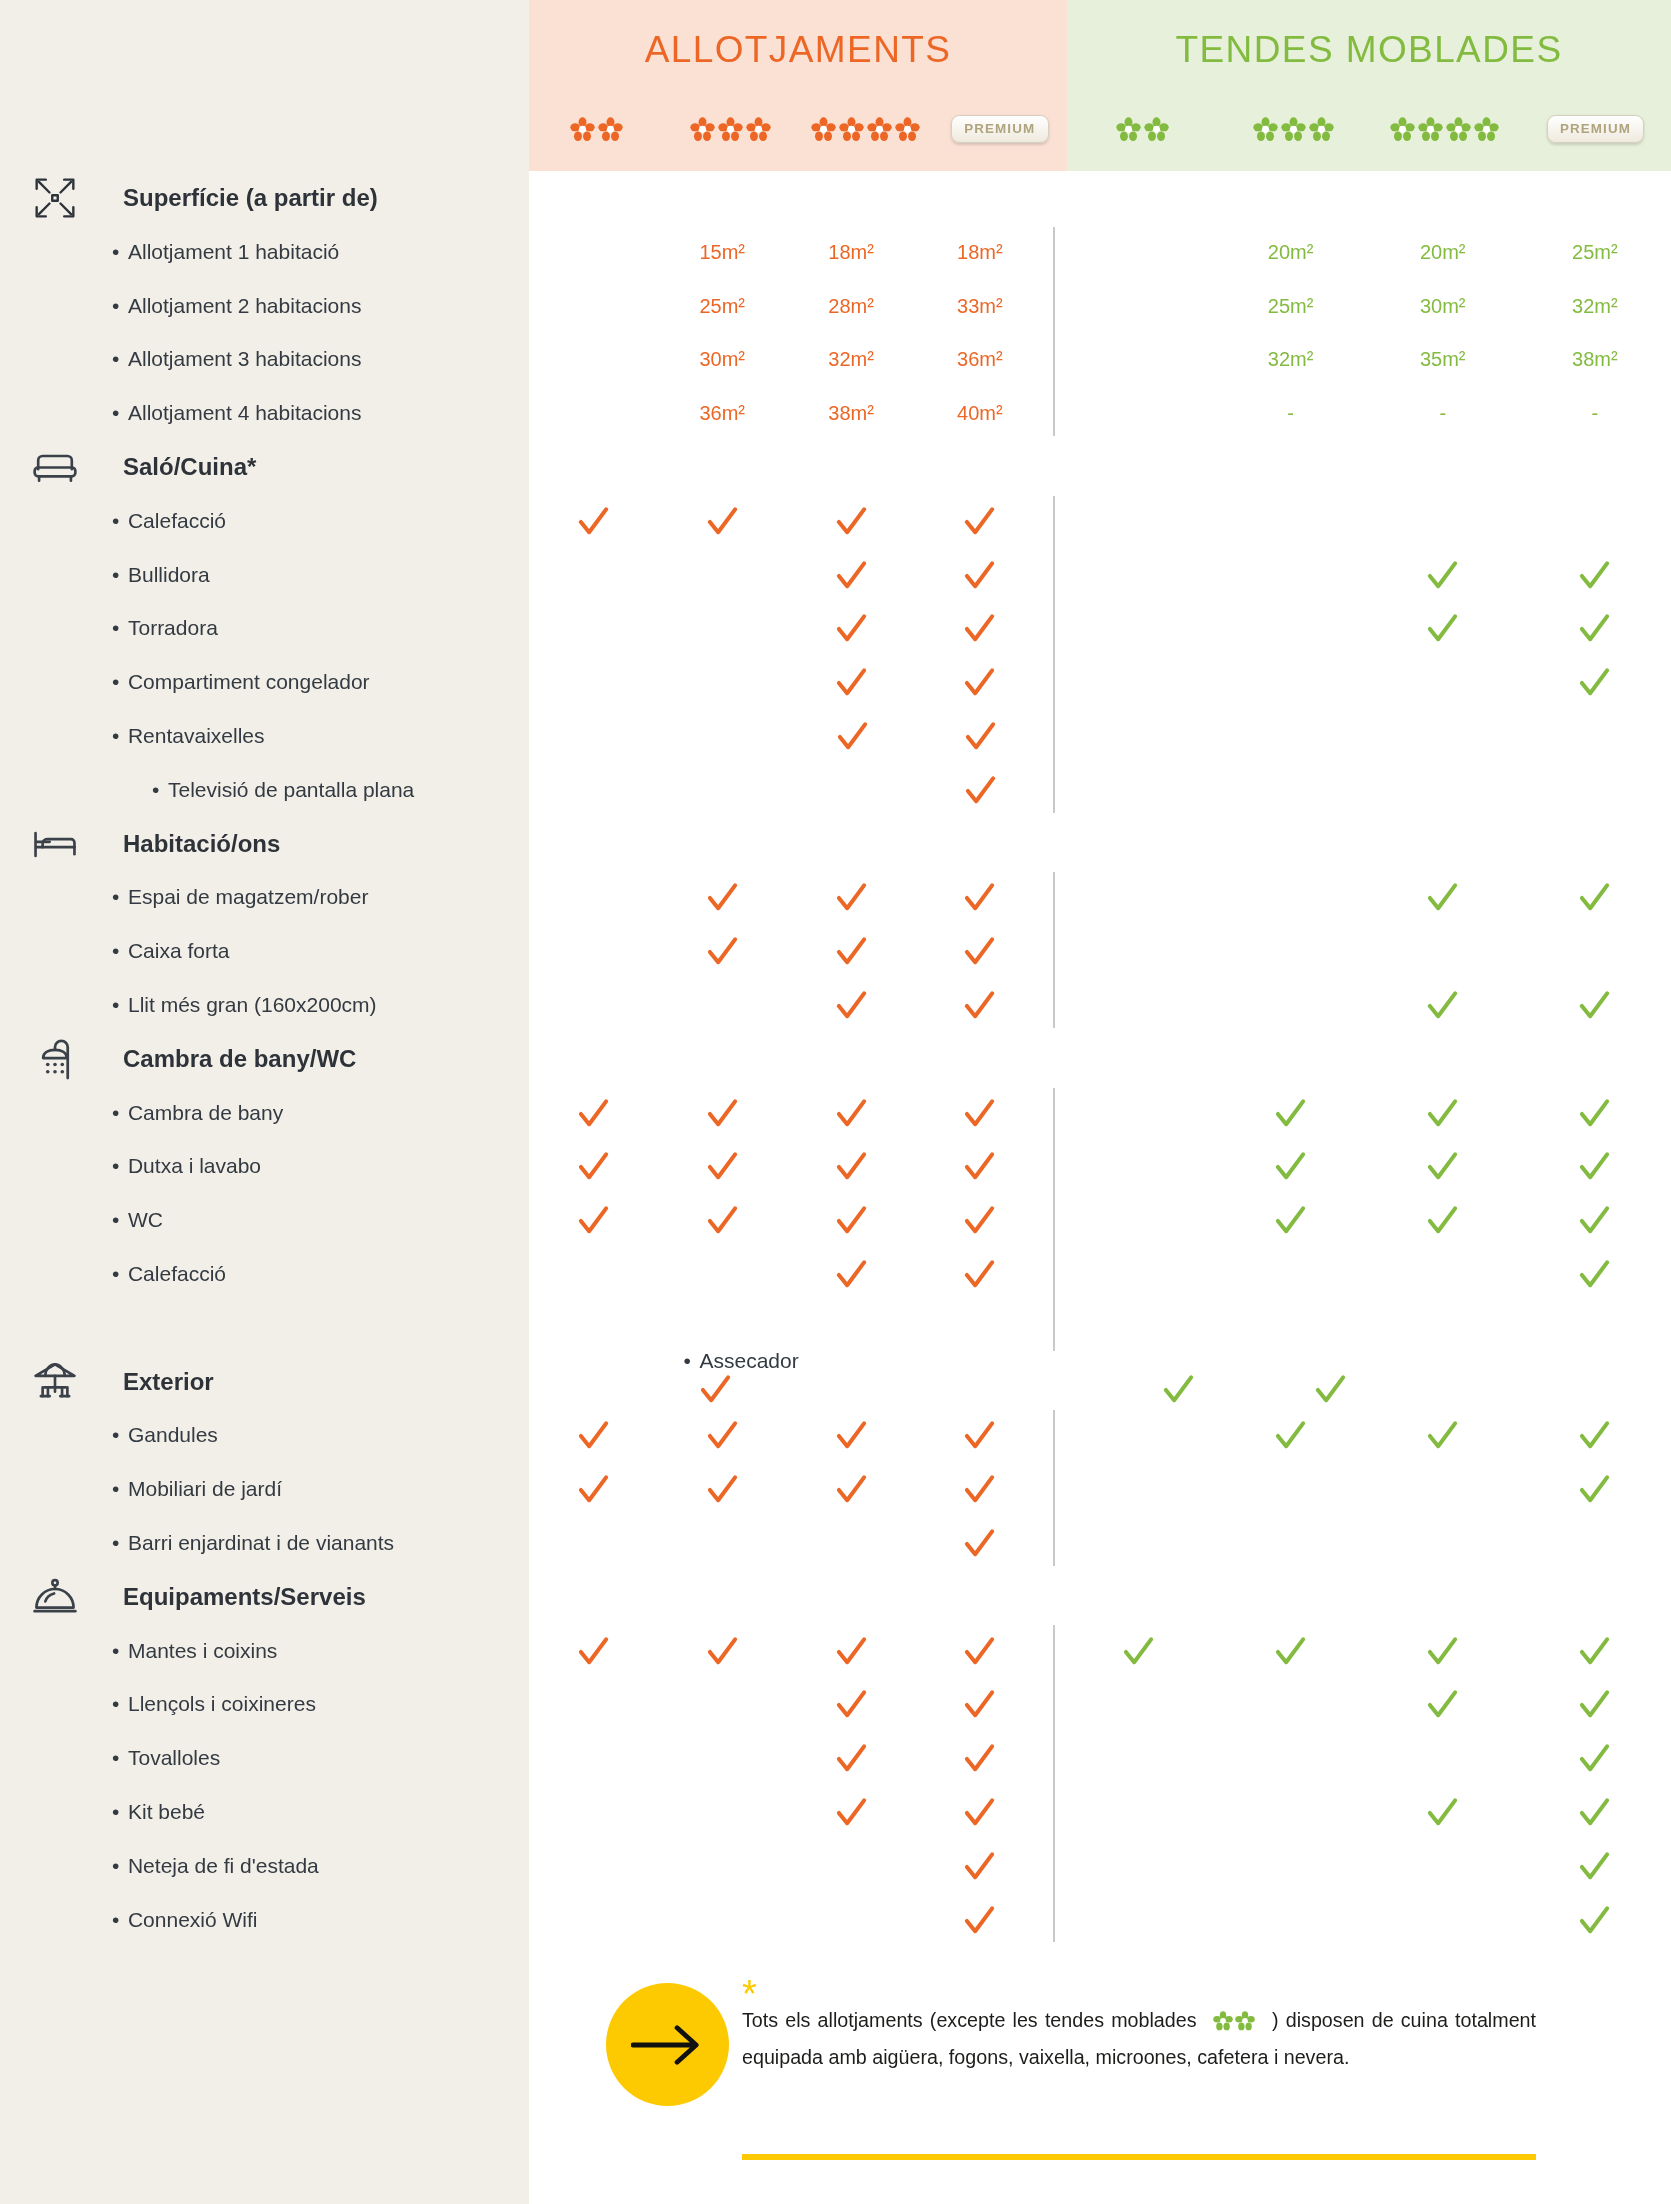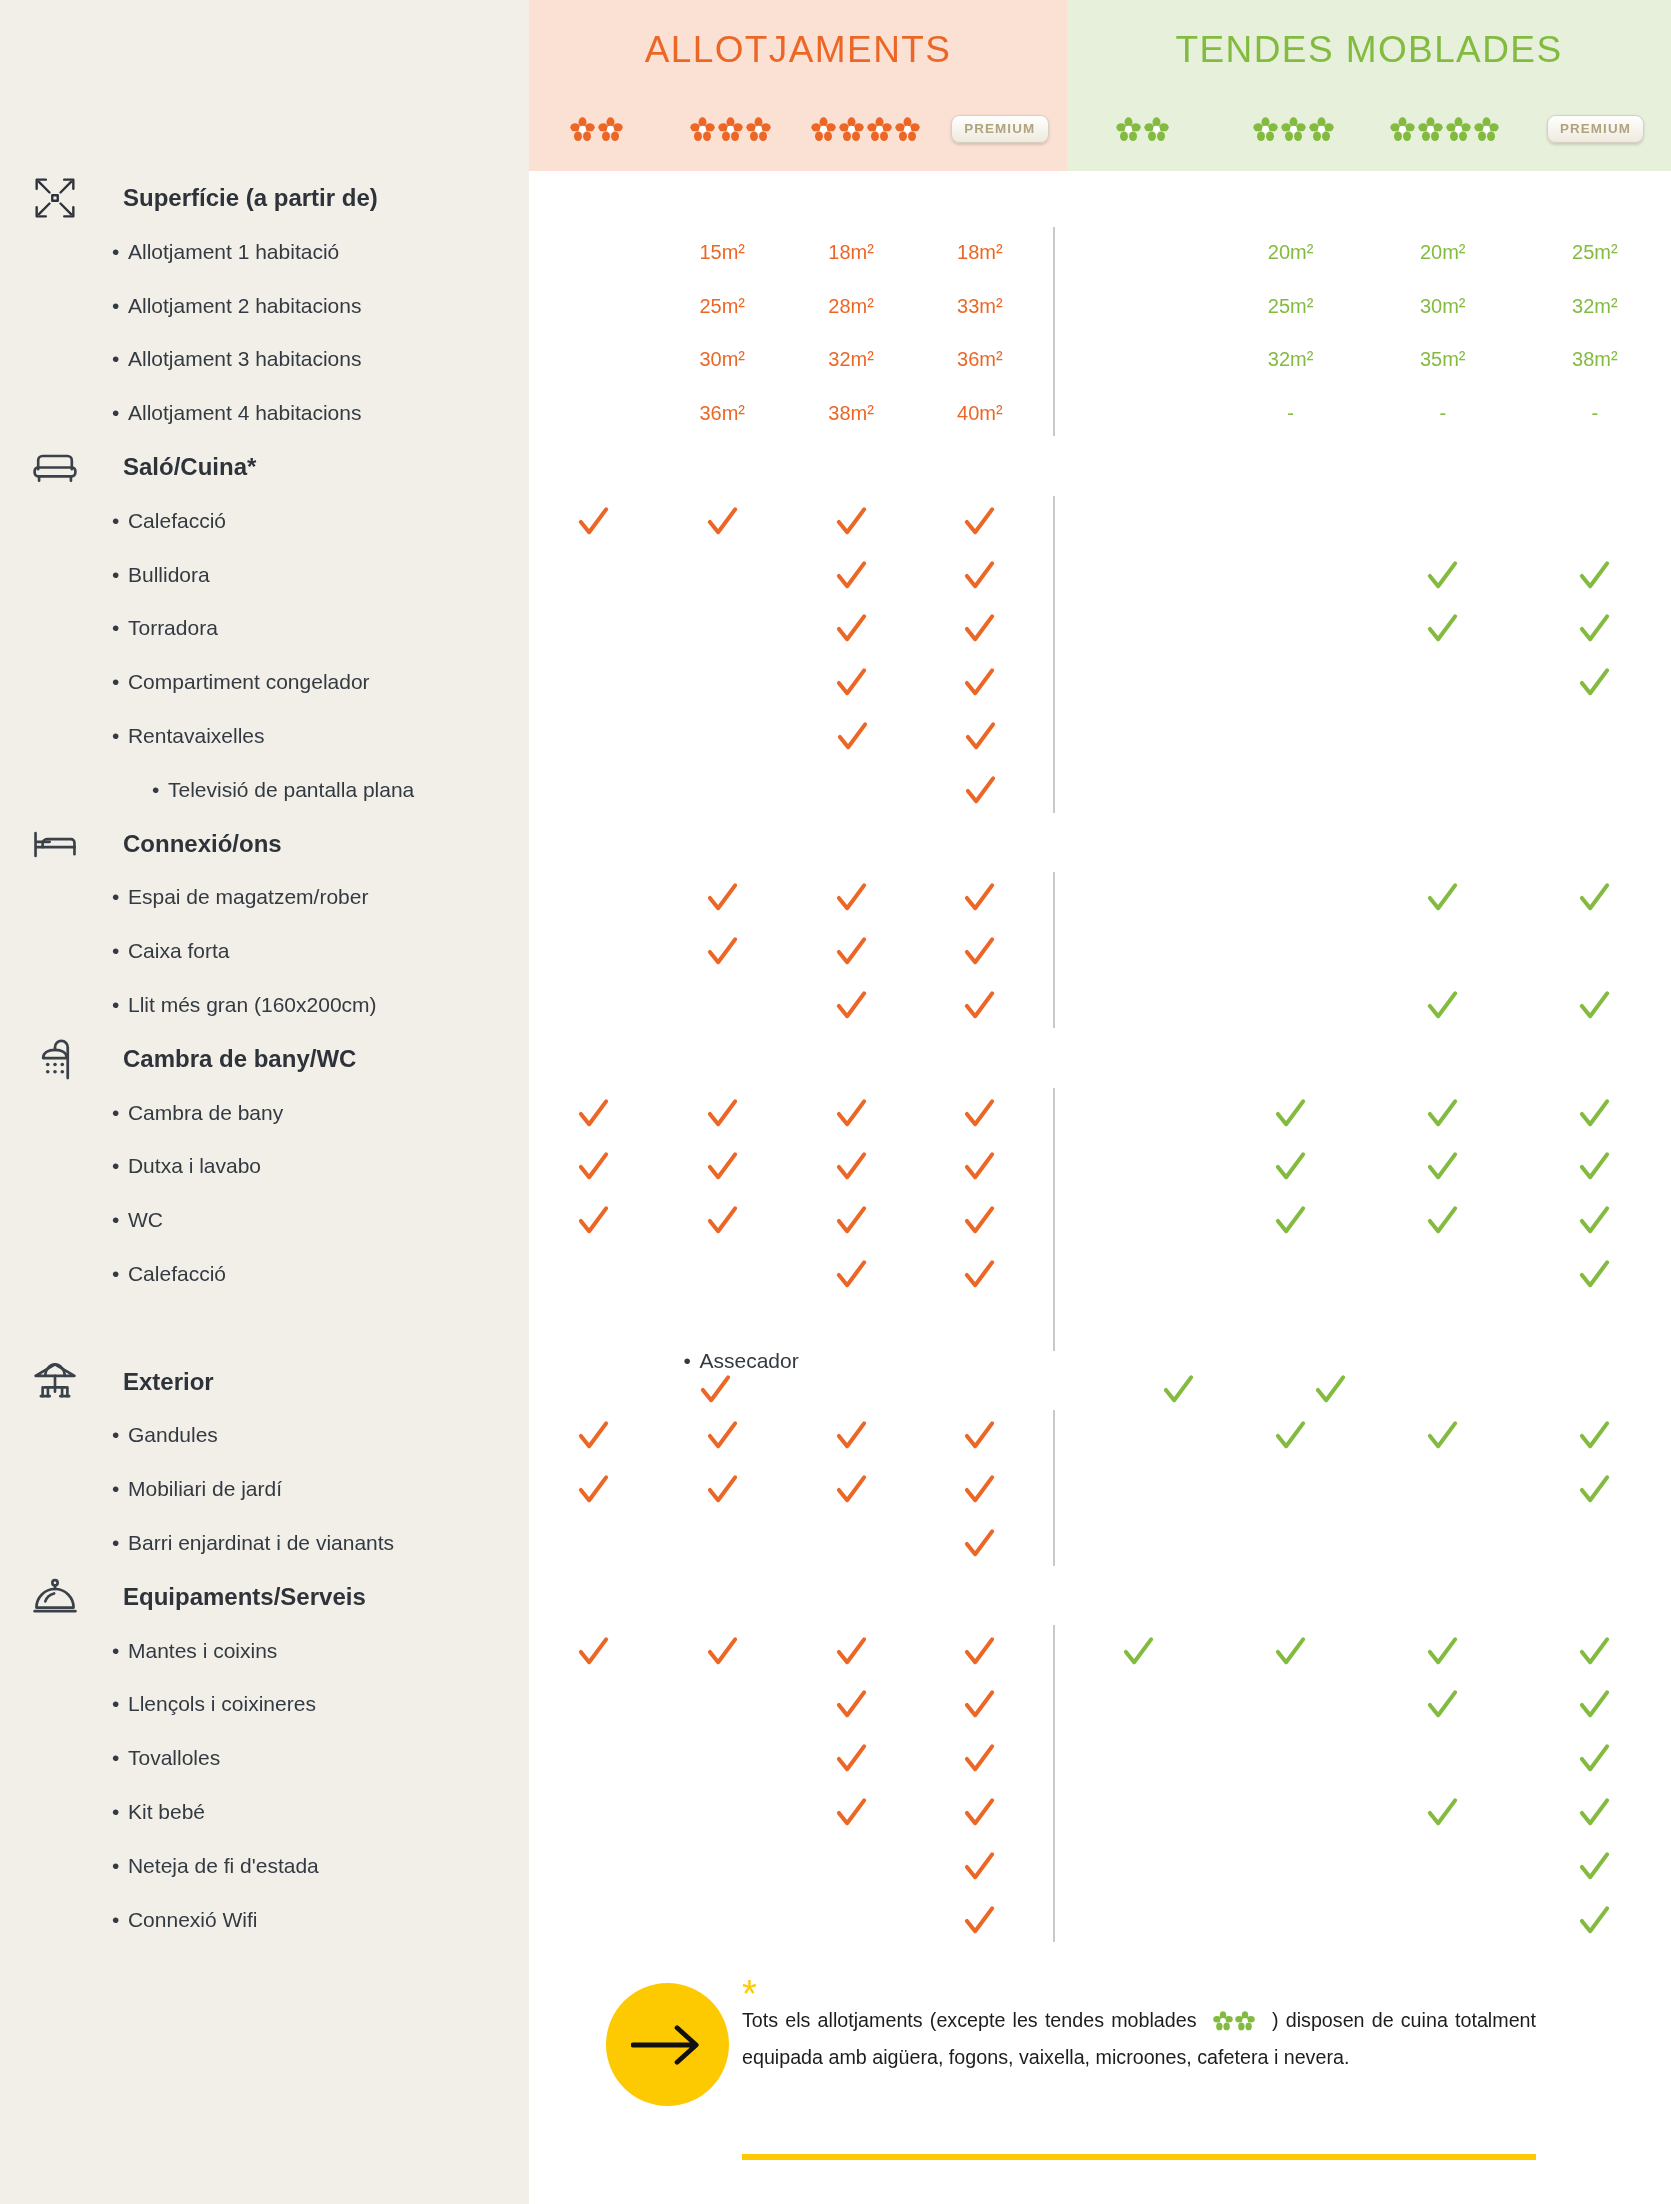--- a/index.html
+++ b/index.html
@@ -803,21 +803,21 @@
         <div class="label-cell">
           <div class="sec-icon">
             <svg width="46" height="35" viewBox="0 0 52 38">
               <g fill="none" stroke="#3b4149" stroke-width="3" stroke-linecap="round" stroke-linejoin="round">
                 <path d="M4 6v26M4 16h16a7 7 0 0 1 0 0M4 22h44"></path>
                 <path d="M12 22v-4a5 5 0 0 1 5-5h27a4 4 0 0 1 4 4v5"></path>
                 <path d="M48 22v8"></path>
               </g>
             </svg>
           </div>
-          <div class="sec-title">Connexió/ons</div>
+          <div class="sec-title">Habitació/ons</div>
         </div>
       </div>
       <div class="row" style="top: 699px;">
         <div class="label-cell">
           <div class="item-label"><span class="bullet">•</span>Espai de magatzem/rober</div>
         </div>
         <div class="cells">
           <div class="grp-o">
             <div class="cell"></div>
             <div class="cell">

